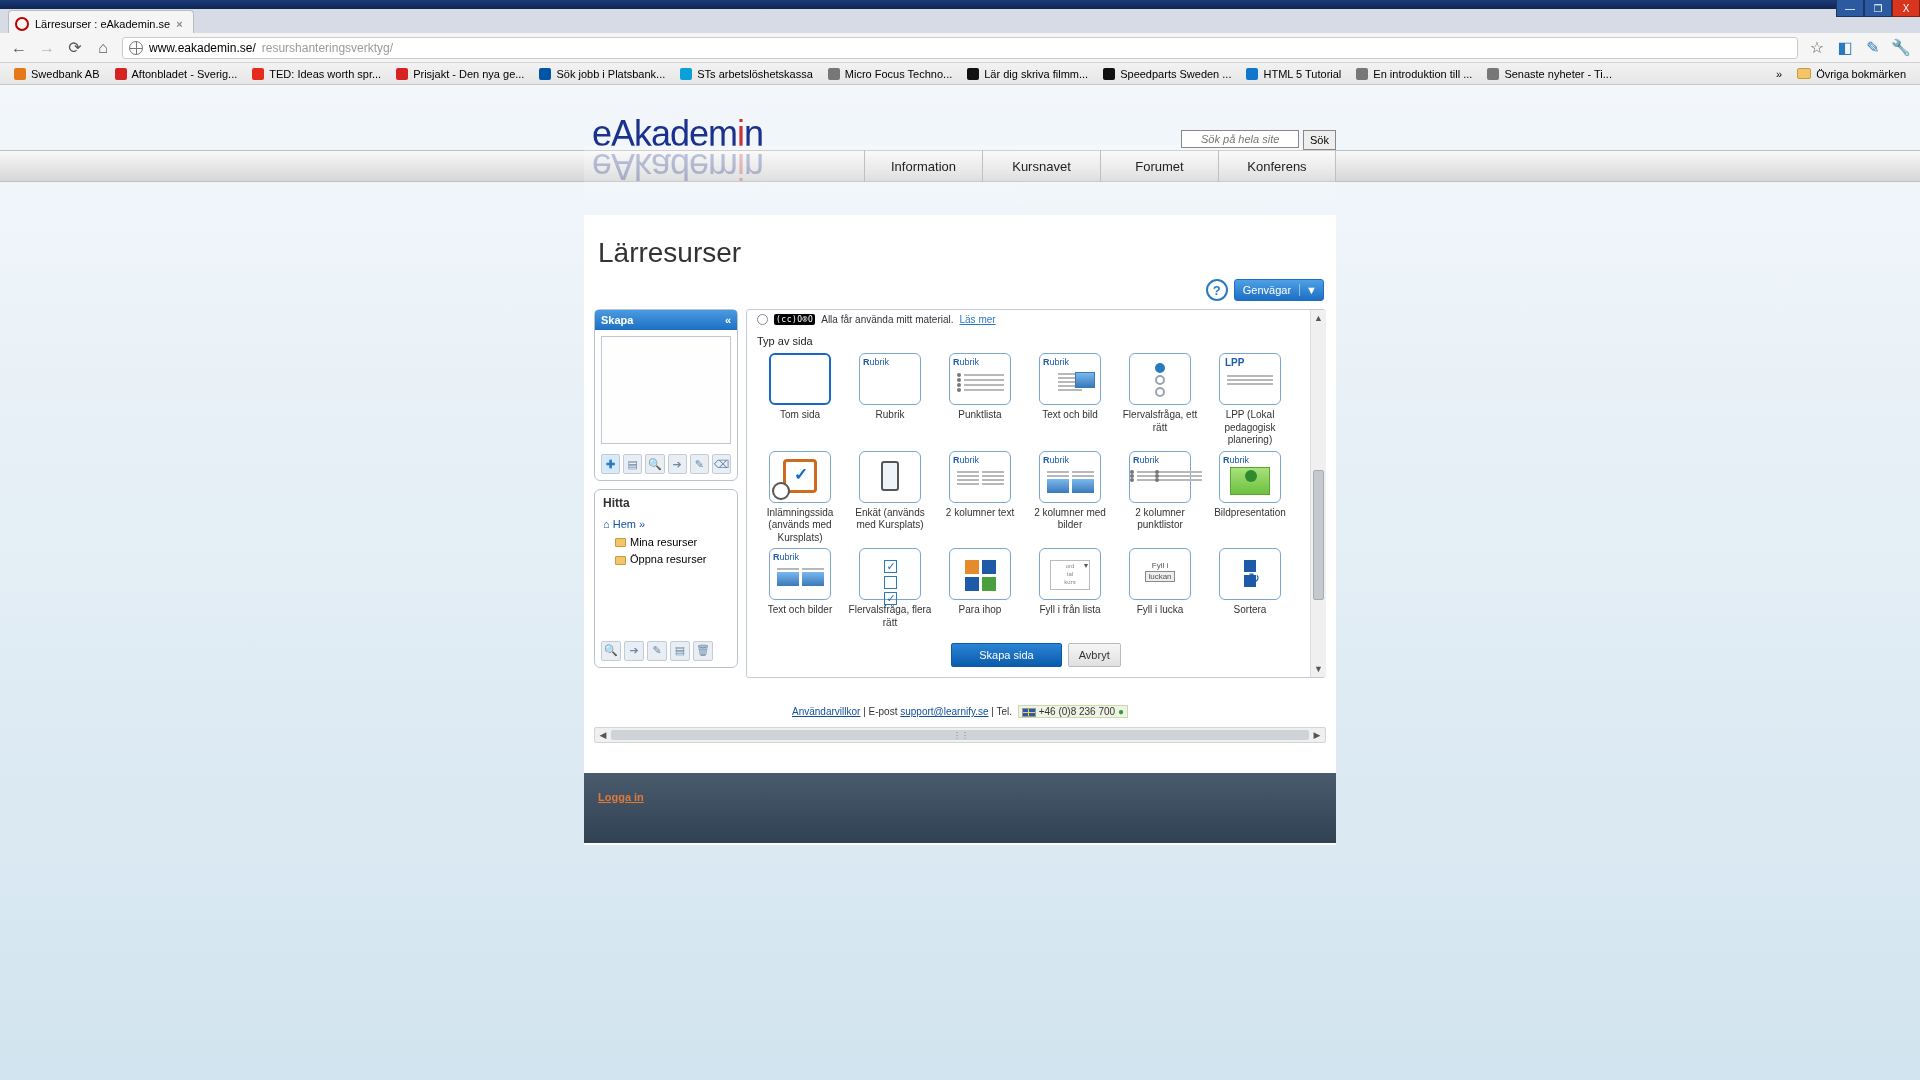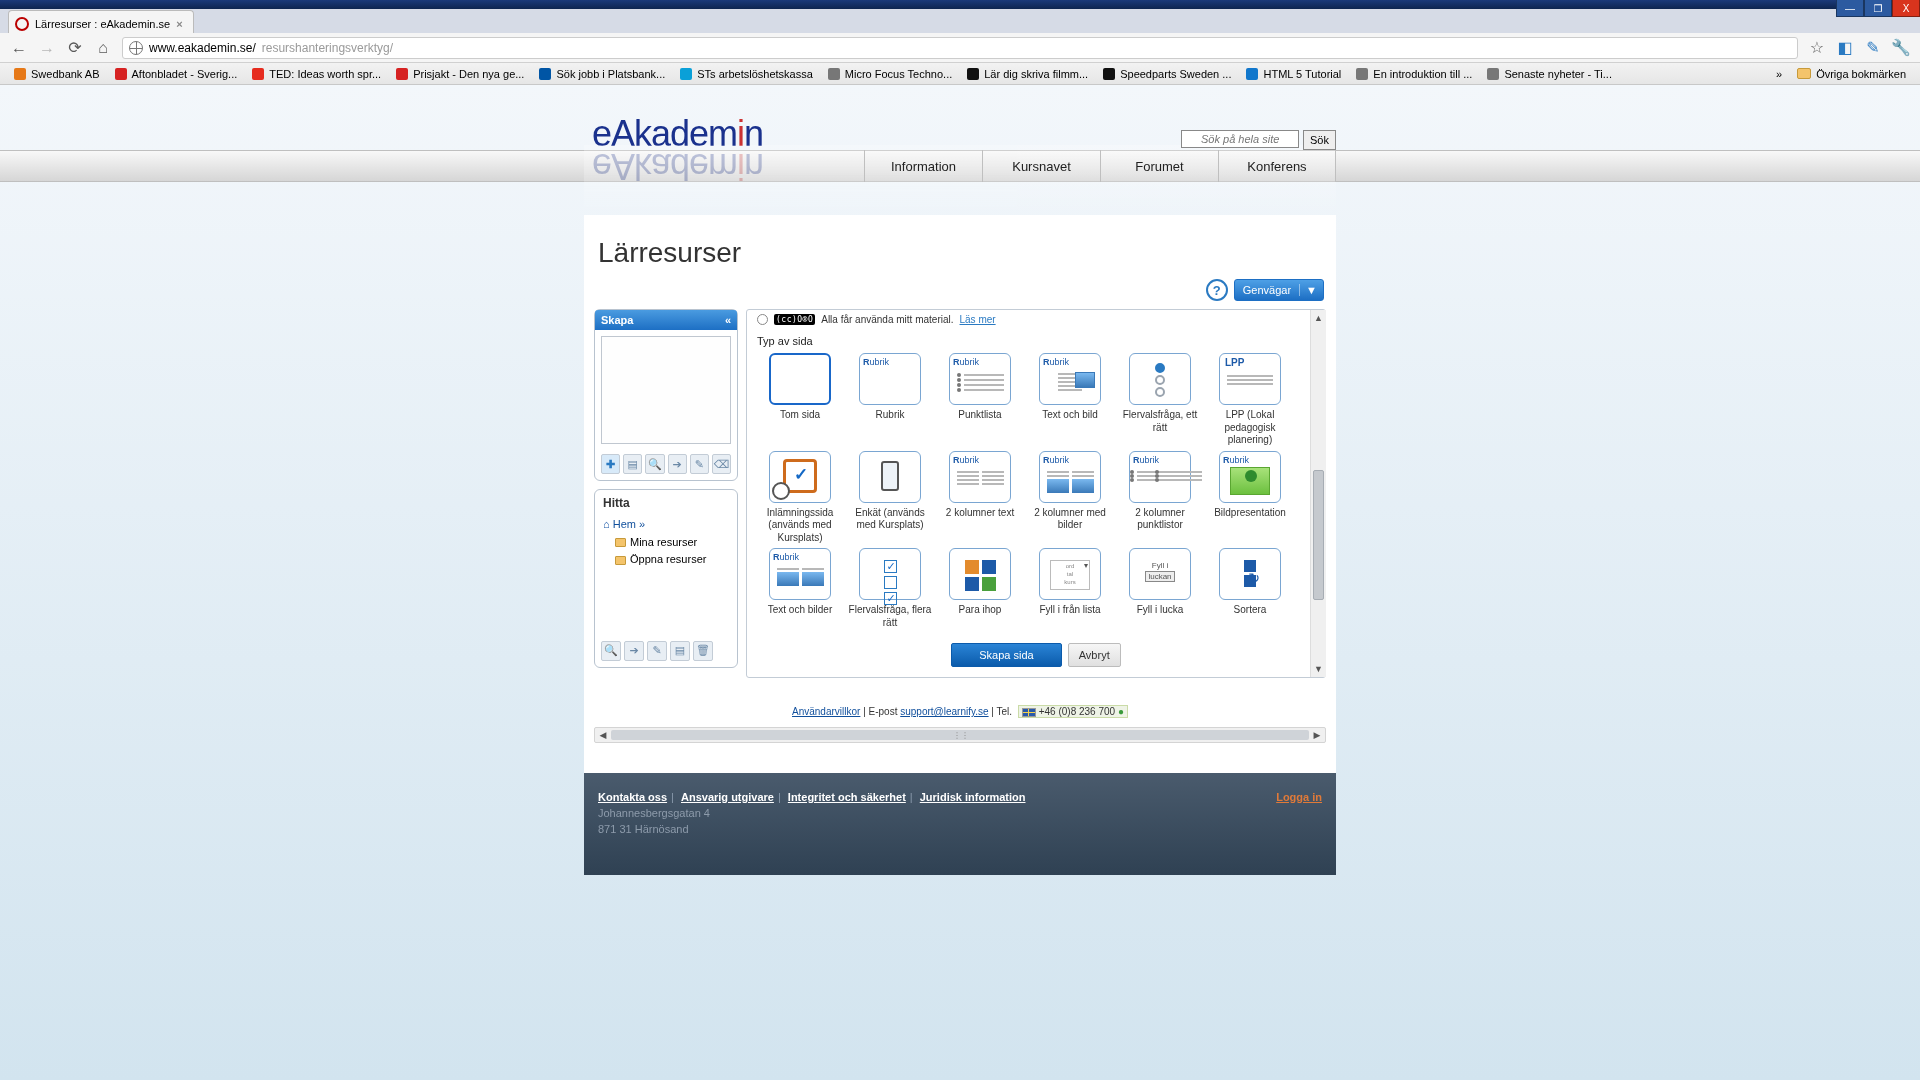--- a/index.html
+++ b/index.html
@@ -522,27 +522,19 @@
       <div class="hzscroll">
         <div class="ar" style="left:0">◀</div>
         <div class="track">
             <div style="position:absolute;left:49%;top:1px;font-size:8px;color:#888">⋮⋮</div>
           </div>
         <div class="ar" style="right:0">▶</div>
       </div>
 
       <div class="sitefooter">
         <div class="top">
-          <div>
-            <a href="#">Kontakta oss</a><span class="sep">|</span>
-            <a href="#">Ansvarig utgivare</a><span class="sep">|</span>
-            <a href="#">Integritet och säkerhet</a><span class="sep">|</span>
-            <a href="#">Juridisk information</a>
-            <div class="addr">Johannesbergsgatan 4</div>
-            <div class="addr">871 31 Härnösand</div>
-          </div>
           <div><a href="#" class="login">Logga in</a></div>
         </div>
       </div>
 
     </div>
   </div>
 </div>
 
 </body></html>

